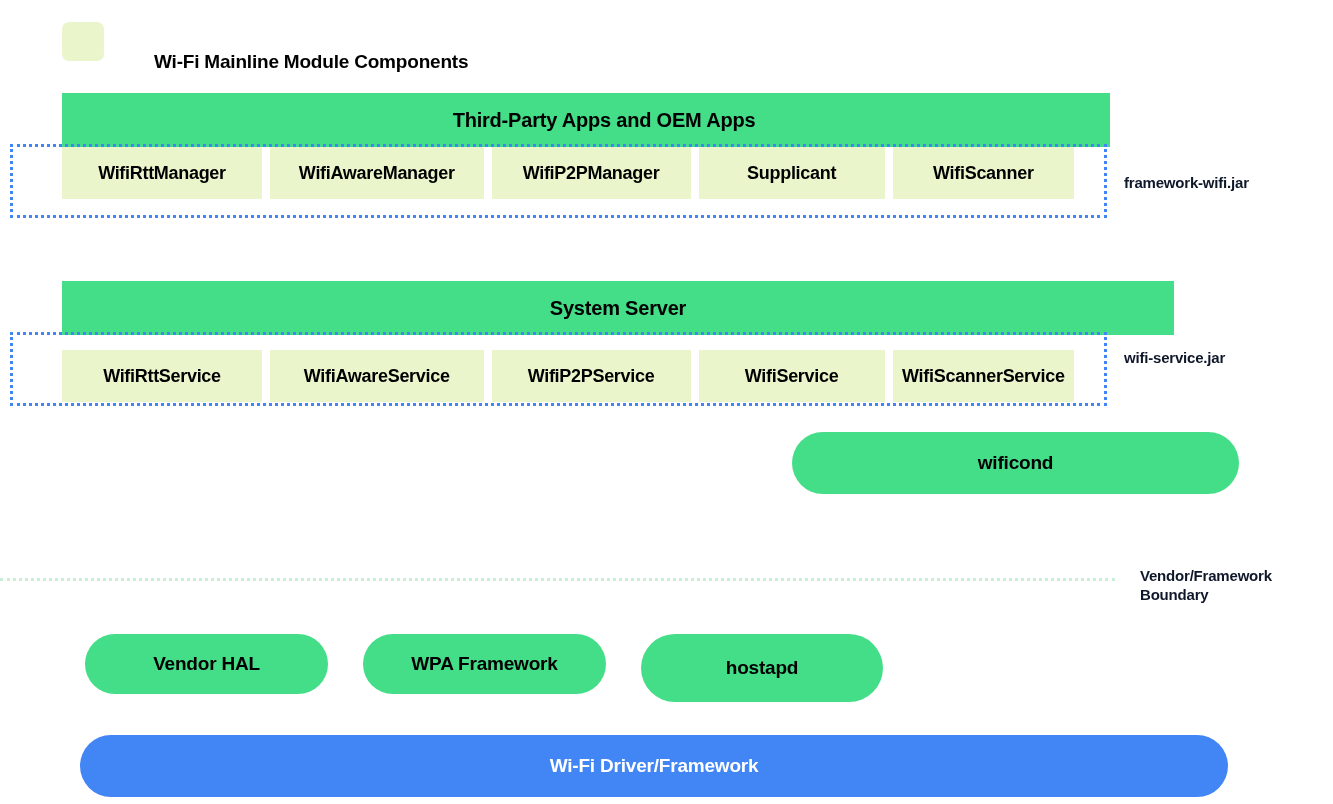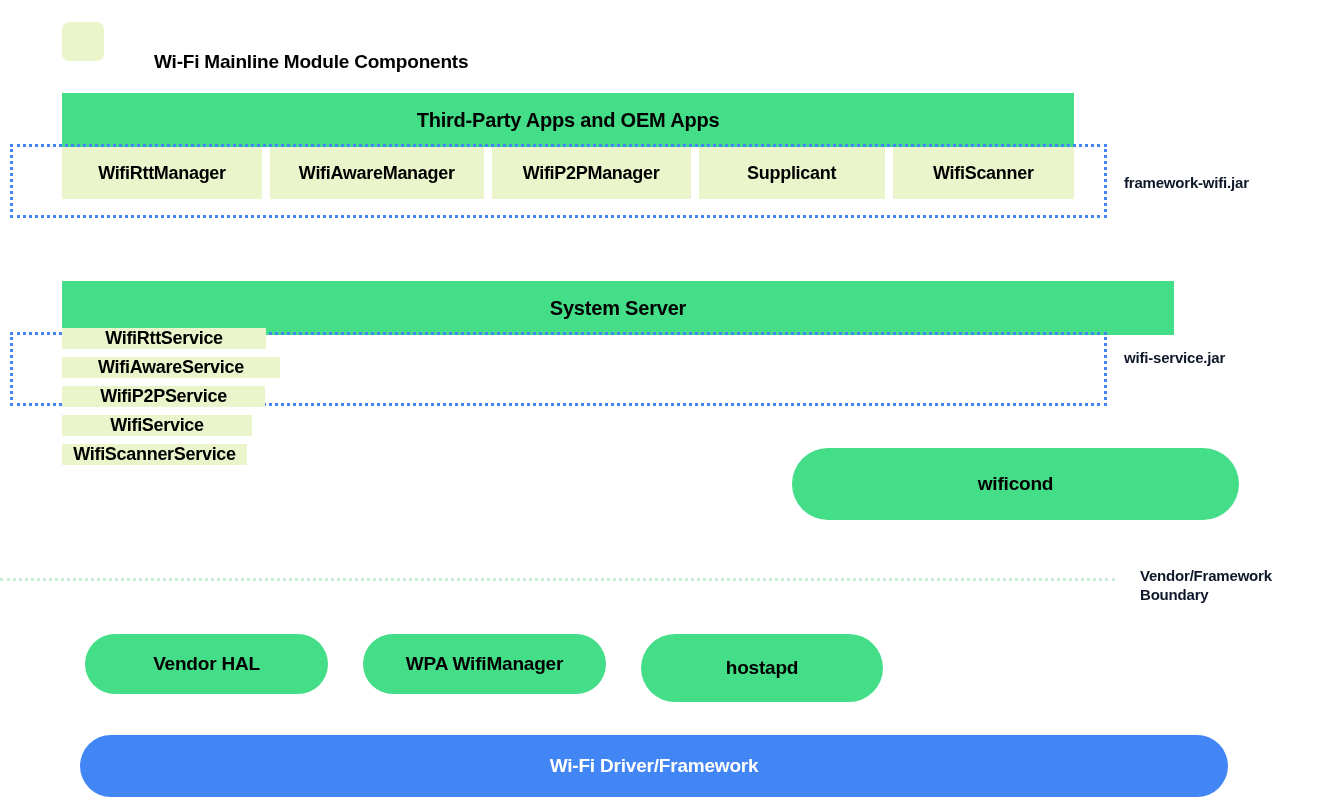--- a/index.html
+++ b/index.html
@@ -95,57 +95,57 @@
     font-size: 15px;
     font-weight: bold;
     letter-spacing: -0.2px;
     white-space: nowrap;
     color: #0f172a;
     line-height: 1.28;
   }
 
   
   #group-framework .group-header {
-    left: 62px; top: 93px; width: 1012px; height: 54px;
+    left: 62px; top: 93px; width: 1012px; height: 54px; padding-left: 36px;
   }
   #group-framework .dotted-box {
     left: 10px; top: 144px; width: 1097px; height: 74px;
   }
   #group-framework .cells-row {
     left: 62px; top: 147px; width: 1012px; height: 52px;
   }
 
   
   #group-service .group-header {
     left: 62px; top: 281px; width: 1112px; height: 54px;
   }
   #group-service .dotted-box {
     left: 10px; top: 332px; width: 1097px; height: 74px;
   }
   #group-service .cells-row {
-    left: 62px; top: 328px; width: 1012px; height: 52px; flex-direction: column;
+    left: 62px; top: 350px; width: 1012px; height: 52px;
   }
 
   
   .pill {
     position: absolute;
     background: #44dd88;
     border-radius: 999px;
     display: flex;
     align-items: center;
     justify-content: center;
   }
   .pill-text {
     font-size: 19px;
     font-weight: bold;
     letter-spacing: -0.2px;
     color: #000;
     white-space: nowrap;
   }
-  #pill-wificond { left: 792px; top: 448px; width: 447px; height: 72px; }
+  #pill-wificond { left: 792px; top: 432px; width: 447px; height: 62px; }
   #pill-vendor-hal { left: 85px; top: 634px; width: 243px; height: 60px; }
   #pill-wpa-supplicant { left: 363px; top: 634px; width: 243px; height: 60px; }
   #pill-hostapd { left: 641px; top: 634px; width: 242px; height: 68px; }
 
   #driver-bar {
     position: absolute;
     left: 80px; top: 735px; width: 1148px; height: 62px;
     background: #4285f4;
     border-radius: 999px;
     display: flex;
@@ -236,21 +236,21 @@
     <span class="pill-text">wificond</span>
   </div>
 
   <div class="boundary-line"></div>
   <div class="side-label" id="label-boundary">Vendor/Framework Boundary</div>
 
   <div class="pill" id="pill-vendor-hal">
     <span class="pill-text">Vendor HAL</span>
   </div>
   <div class="pill" id="pill-wpa-supplicant">
-    <span class="pill-text">WPA WifiManager</span>
+    <span class="pill-text">WPA Framework</span>
   </div>
   <div class="pill" id="pill-hostapd">
     <span class="pill-text">hostapd</span>
   </div>
 
   <div id="driver-bar">
     <span class="pill-text">Wi-Fi Driver/Framework</span>
   </div>
 
 </div>

